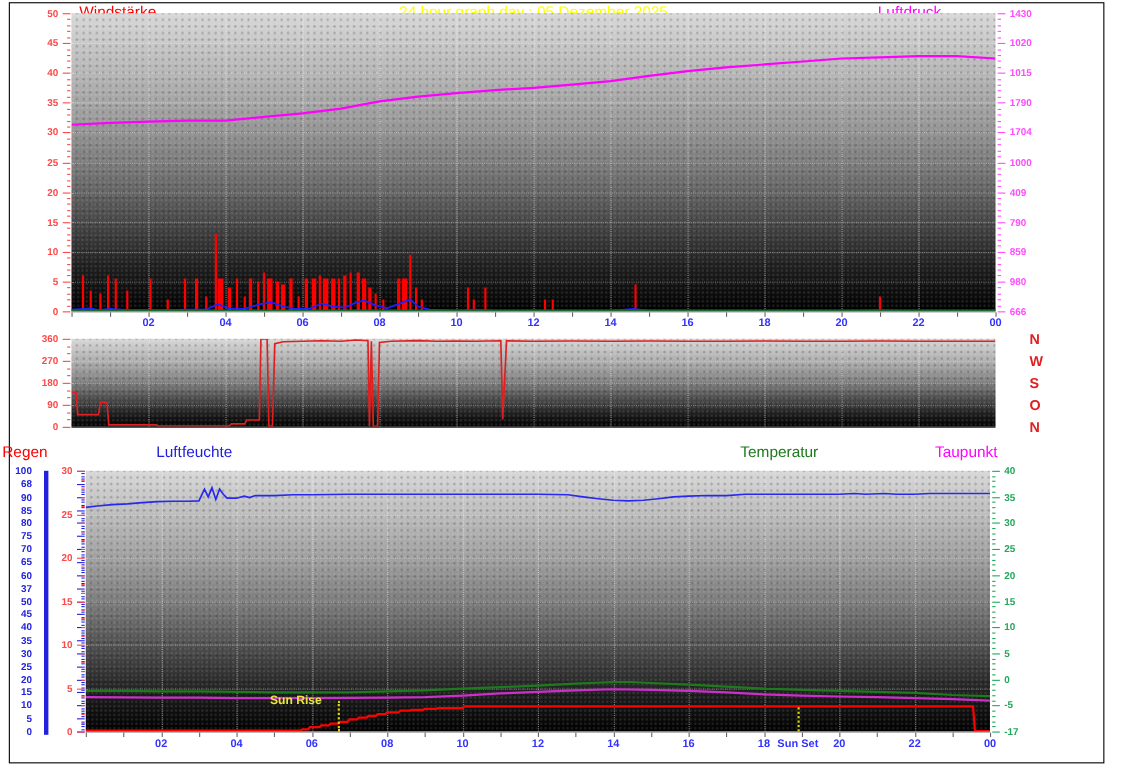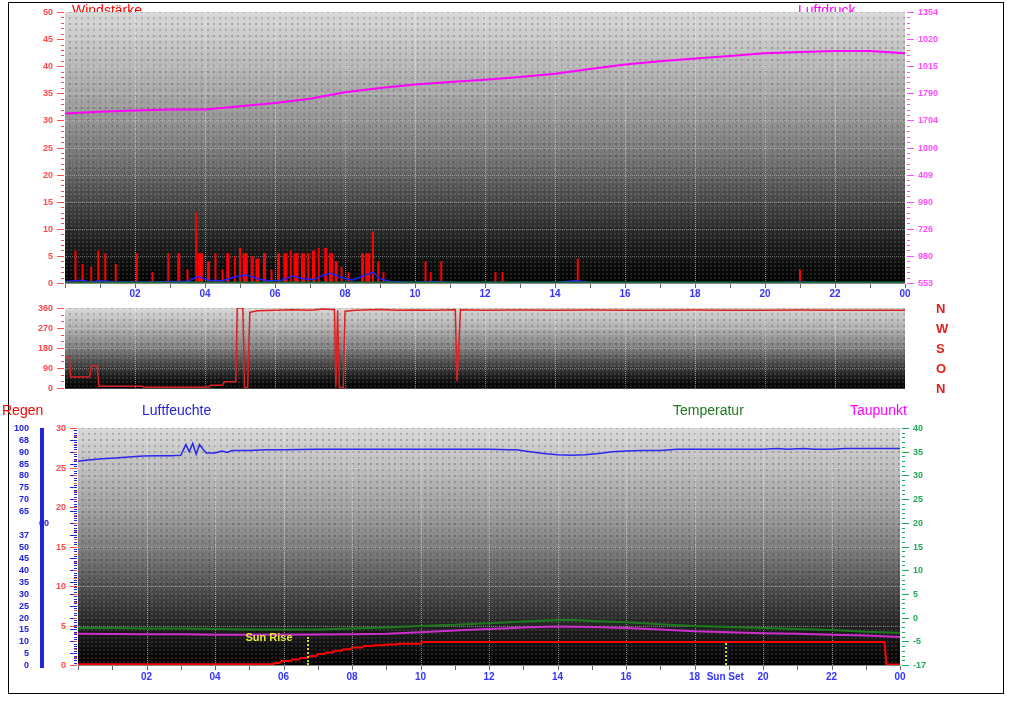--- a/index.html
+++ b/index.html
@@ -25,20 +25,21 @@
   .sunline{position:absolute;width:0;border-left:2px dotted #d9d900;}
   .sunlab{position:absolute;font-size:11px;font-weight:bold;white-space:nowrap;}
 </style>
 </head>
 <body>
 
 <div id="stage">
   <div id="frame"></div>
 
   <div class="ttl" style="left:72px;top:2px;color:#ff0000;">Windstärke</div>
+  <div class="ttl" style="left:65px;top:2px;width:840px;text-align:center;color:#ffff00;">24 hour graph day : 05 Dezember 2025</div>
   <div class="ttl" style="left:798px;top:2px;color:#ff00ff;">Luftdruck</div>
 
   <div id="c1" class="plot" style="left:65px;top:12px;width:840px;height:271px;">
       <div class="gv" style="left: 70px;"></div>
       <div class="gv" style="left: 140px;"></div>
       <div class="gv" style="left: 210px;"></div>
       <div class="gv" style="left: 280px;"></div>
       <div class="gv" style="left: 350px;"></div>
       <div class="gv" style="left: 420px;"></div>
       <div class="gv" style="left: 490px;"></div>
@@ -222,39 +223,39 @@
       <div class="tick" style="left: 61px; top: 44.52px; width: 3px; background: rgb(255, 72, 72);"></div>
       <div class="tick" style="left: 57px; top: 39.1px; width: 7px; background: rgb(255, 72, 72);"></div>
       <div class="axlab" style="top: 35.1px; color: rgb(255, 72, 72); left: 23px; width: 30px; text-align: right;">45</div>
       <div class="tick" style="left: 61px; top: 33.68px; width: 3px; background: rgb(255, 72, 72);"></div>
       <div class="tick" style="left: 61px; top: 28.26px; width: 3px; background: rgb(255, 72, 72);"></div>
       <div class="tick" style="left: 61px; top: 22.84px; width: 3px; background: rgb(255, 72, 72);"></div>
       <div class="tick" style="left: 61px; top: 17.42px; width: 3px; background: rgb(255, 72, 72);"></div>
       <div class="tick" style="left: 57px; top: 12px; width: 7px; background: rgb(255, 72, 72);"></div>
       <div class="axlab" style="top: 8px; color: rgb(255, 72, 72); left: 23px; width: 30px; text-align: right;">50</div>
       <div class="tick" style="left: 907px; top: 283px; width: 7px; background: rgb(255, 76, 255);"></div>
-      <div class="axlab" style="top: 279px; color: rgb(255, 76, 255); left: 918px;">553</div>
+      <div class="axlab" style="top: 279px; color: rgb(255, 76, 255); left: 918px;">666</div>
       <div class="tick" style="left: 907px; top: 277.58px; width: 3px; background: rgb(255, 76, 255);"></div>
       <div class="tick" style="left: 907px; top: 272.16px; width: 3px; background: rgb(255, 76, 255);"></div>
       <div class="tick" style="left: 907px; top: 266.74px; width: 3px; background: rgb(255, 76, 255);"></div>
       <div class="tick" style="left: 907px; top: 261.32px; width: 3px; background: rgb(255, 76, 255);"></div>
       <div class="tick" style="left: 907px; top: 255.9px; width: 7px; background: rgb(255, 76, 255);"></div>
       <div class="axlab" style="top: 251.9px; color: rgb(255, 76, 255); left: 918px;">980</div>
       <div class="tick" style="left: 907px; top: 250.48px; width: 3px; background: rgb(255, 76, 255);"></div>
       <div class="tick" style="left: 907px; top: 245.06px; width: 3px; background: rgb(255, 76, 255);"></div>
       <div class="tick" style="left: 907px; top: 239.64px; width: 3px; background: rgb(255, 76, 255);"></div>
       <div class="tick" style="left: 907px; top: 234.22px; width: 3px; background: rgb(255, 76, 255);"></div>
       <div class="tick" style="left: 907px; top: 228.8px; width: 7px; background: rgb(255, 76, 255);"></div>
-      <div class="axlab" style="top: 224.8px; color: rgb(255, 76, 255); left: 918px;">726</div>
+      <div class="axlab" style="top: 224.8px; color: rgb(255, 76, 255); left: 918px;">859</div>
       <div class="tick" style="left: 907px; top: 223.38px; width: 3px; background: rgb(255, 76, 255);"></div>
       <div class="tick" style="left: 907px; top: 217.96px; width: 3px; background: rgb(255, 76, 255);"></div>
       <div class="tick" style="left: 907px; top: 212.54px; width: 3px; background: rgb(255, 76, 255);"></div>
       <div class="tick" style="left: 907px; top: 207.12px; width: 3px; background: rgb(255, 76, 255);"></div>
       <div class="tick" style="left: 907px; top: 201.7px; width: 7px; background: rgb(255, 76, 255);"></div>
-      <div class="axlab" style="top: 197.7px; color: rgb(255, 76, 255); left: 918px;">990</div>
+      <div class="axlab" style="top: 197.7px; color: rgb(255, 76, 255); left: 918px;">790</div>
       <div class="tick" style="left: 907px; top: 196.28px; width: 3px; background: rgb(255, 76, 255);"></div>
       <div class="tick" style="left: 907px; top: 190.86px; width: 3px; background: rgb(255, 76, 255);"></div>
       <div class="tick" style="left: 907px; top: 185.44px; width: 3px; background: rgb(255, 76, 255);"></div>
       <div class="tick" style="left: 907px; top: 180.02px; width: 3px; background: rgb(255, 76, 255);"></div>
       <div class="tick" style="left: 907px; top: 174.6px; width: 7px; background: rgb(255, 76, 255);"></div>
       <div class="axlab" style="top: 170.6px; color: rgb(255, 76, 255); left: 918px;">409</div>
       <div class="tick" style="left: 907px; top: 169.18px; width: 3px; background: rgb(255, 76, 255);"></div>
       <div class="tick" style="left: 907px; top: 163.76px; width: 3px; background: rgb(255, 76, 255);"></div>
       <div class="tick" style="left: 907px; top: 158.34px; width: 3px; background: rgb(255, 76, 255);"></div>
       <div class="tick" style="left: 907px; top: 152.92px; width: 3px; background: rgb(255, 76, 255);"></div>
@@ -282,21 +283,21 @@
       <div class="tick" style="left: 907px; top: 55.36px; width: 3px; background: rgb(255, 76, 255);"></div>
       <div class="tick" style="left: 907px; top: 49.94px; width: 3px; background: rgb(255, 76, 255);"></div>
       <div class="tick" style="left: 907px; top: 44.52px; width: 3px; background: rgb(255, 76, 255);"></div>
       <div class="tick" style="left: 907px; top: 39.1px; width: 7px; background: rgb(255, 76, 255);"></div>
       <div class="axlab" style="top: 35.1px; color: rgb(255, 76, 255); left: 918px;">1020</div>
       <div class="tick" style="left: 907px; top: 33.68px; width: 3px; background: rgb(255, 76, 255);"></div>
       <div class="tick" style="left: 907px; top: 28.26px; width: 3px; background: rgb(255, 76, 255);"></div>
       <div class="tick" style="left: 907px; top: 22.84px; width: 3px; background: rgb(255, 76, 255);"></div>
       <div class="tick" style="left: 907px; top: 17.42px; width: 3px; background: rgb(255, 76, 255);"></div>
       <div class="tick" style="left: 907px; top: 12px; width: 7px; background: rgb(255, 76, 255);"></div>
-      <div class="axlab" style="top: 8px; color: rgb(255, 76, 255); left: 918px;">1354</div>
+      <div class="axlab" style="top: 8px; color: rgb(255, 76, 255); left: 918px;">1430</div>
       <div class="tick" style="left: 65px; top: 284px; width: 1px; height: 4px; background: rgb(102, 102, 102);"></div>
       <div class="tick" style="left: 100px; top: 284px; width: 1px; height: 4px; background: rgb(102, 102, 102);"></div>
       <div class="tick" style="left: 135px; top: 284px; width: 1px; height: 4px; background: rgb(102, 102, 102);"></div>
       <div class="tick" style="left: 170px; top: 284px; width: 1px; height: 4px; background: rgb(102, 102, 102);"></div>
       <div class="tick" style="left: 205px; top: 284px; width: 1px; height: 4px; background: rgb(102, 102, 102);"></div>
       <div class="tick" style="left: 240px; top: 284px; width: 1px; height: 4px; background: rgb(102, 102, 102);"></div>
       <div class="tick" style="left: 275px; top: 284px; width: 1px; height: 4px; background: rgb(102, 102, 102);"></div>
       <div class="tick" style="left: 310px; top: 284px; width: 1px; height: 4px; background: rgb(102, 102, 102);"></div>
       <div class="tick" style="left: 345px; top: 284px; width: 1px; height: 4px; background: rgb(102, 102, 102);"></div>
       <div class="tick" style="left: 380px; top: 284px; width: 1px; height: 4px; background: rgb(102, 102, 102);"></div>
@@ -416,21 +417,21 @@
       <div class="tick" style="left: 74px; top: 541.76px; width: 3px; background: rgb(34, 34, 221);"></div>
       <div class="tick" style="left: 74px; top: 539.39px; width: 3px; background: rgb(34, 34, 221);"></div>
       <div class="tick" style="left: 74px; top: 537.02px; width: 3px; background: rgb(34, 34, 221);"></div>
       <div class="tick" style="left: 70px; top: 534.65px; width: 7px; background: rgb(34, 34, 221);"></div>
       <div class="axlab" style="top: 530.65px; color: rgb(34, 34, 221); left: -1px; width: 30px; text-align: right;">37</div>
       <div class="tick" style="left: 74px; top: 532.28px; width: 3px; background: rgb(34, 34, 221);"></div>
       <div class="tick" style="left: 74px; top: 529.91px; width: 3px; background: rgb(34, 34, 221);"></div>
       <div class="tick" style="left: 74px; top: 527.54px; width: 3px; background: rgb(34, 34, 221);"></div>
       <div class="tick" style="left: 74px; top: 525.17px; width: 3px; background: rgb(34, 34, 221);"></div>
       <div class="tick" style="left: 70px; top: 522.8px; width: 7px; background: rgb(34, 34, 221);"></div>
-      <div class="axlab" style="top: 518.8px; color: rgb(34, 34, 221); left: -1px; width: 50px; text-align: right;">60</div>
+      <div class="axlab" style="top: 518.8px; color: rgb(34, 34, 221); left: -1px; width: 30px; text-align: right;">60</div>
       <div class="tick" style="left: 74px; top: 520.43px; width: 3px; background: rgb(34, 34, 221);"></div>
       <div class="tick" style="left: 74px; top: 518.06px; width: 3px; background: rgb(34, 34, 221);"></div>
       <div class="tick" style="left: 74px; top: 515.69px; width: 3px; background: rgb(34, 34, 221);"></div>
       <div class="tick" style="left: 74px; top: 513.32px; width: 3px; background: rgb(34, 34, 221);"></div>
       <div class="tick" style="left: 70px; top: 510.95px; width: 7px; background: rgb(34, 34, 221);"></div>
       <div class="axlab" style="top: 506.95px; color: rgb(34, 34, 221); left: -1px; width: 30px; text-align: right;">65</div>
       <div class="tick" style="left: 74px; top: 508.58px; width: 3px; background: rgb(34, 34, 221);"></div>
       <div class="tick" style="left: 74px; top: 506.21px; width: 3px; background: rgb(34, 34, 221);"></div>
       <div class="tick" style="left: 74px; top: 503.84px; width: 3px; background: rgb(34, 34, 221);"></div>
       <div class="tick" style="left: 74px; top: 501.47px; width: 3px; background: rgb(34, 34, 221);"></div>

